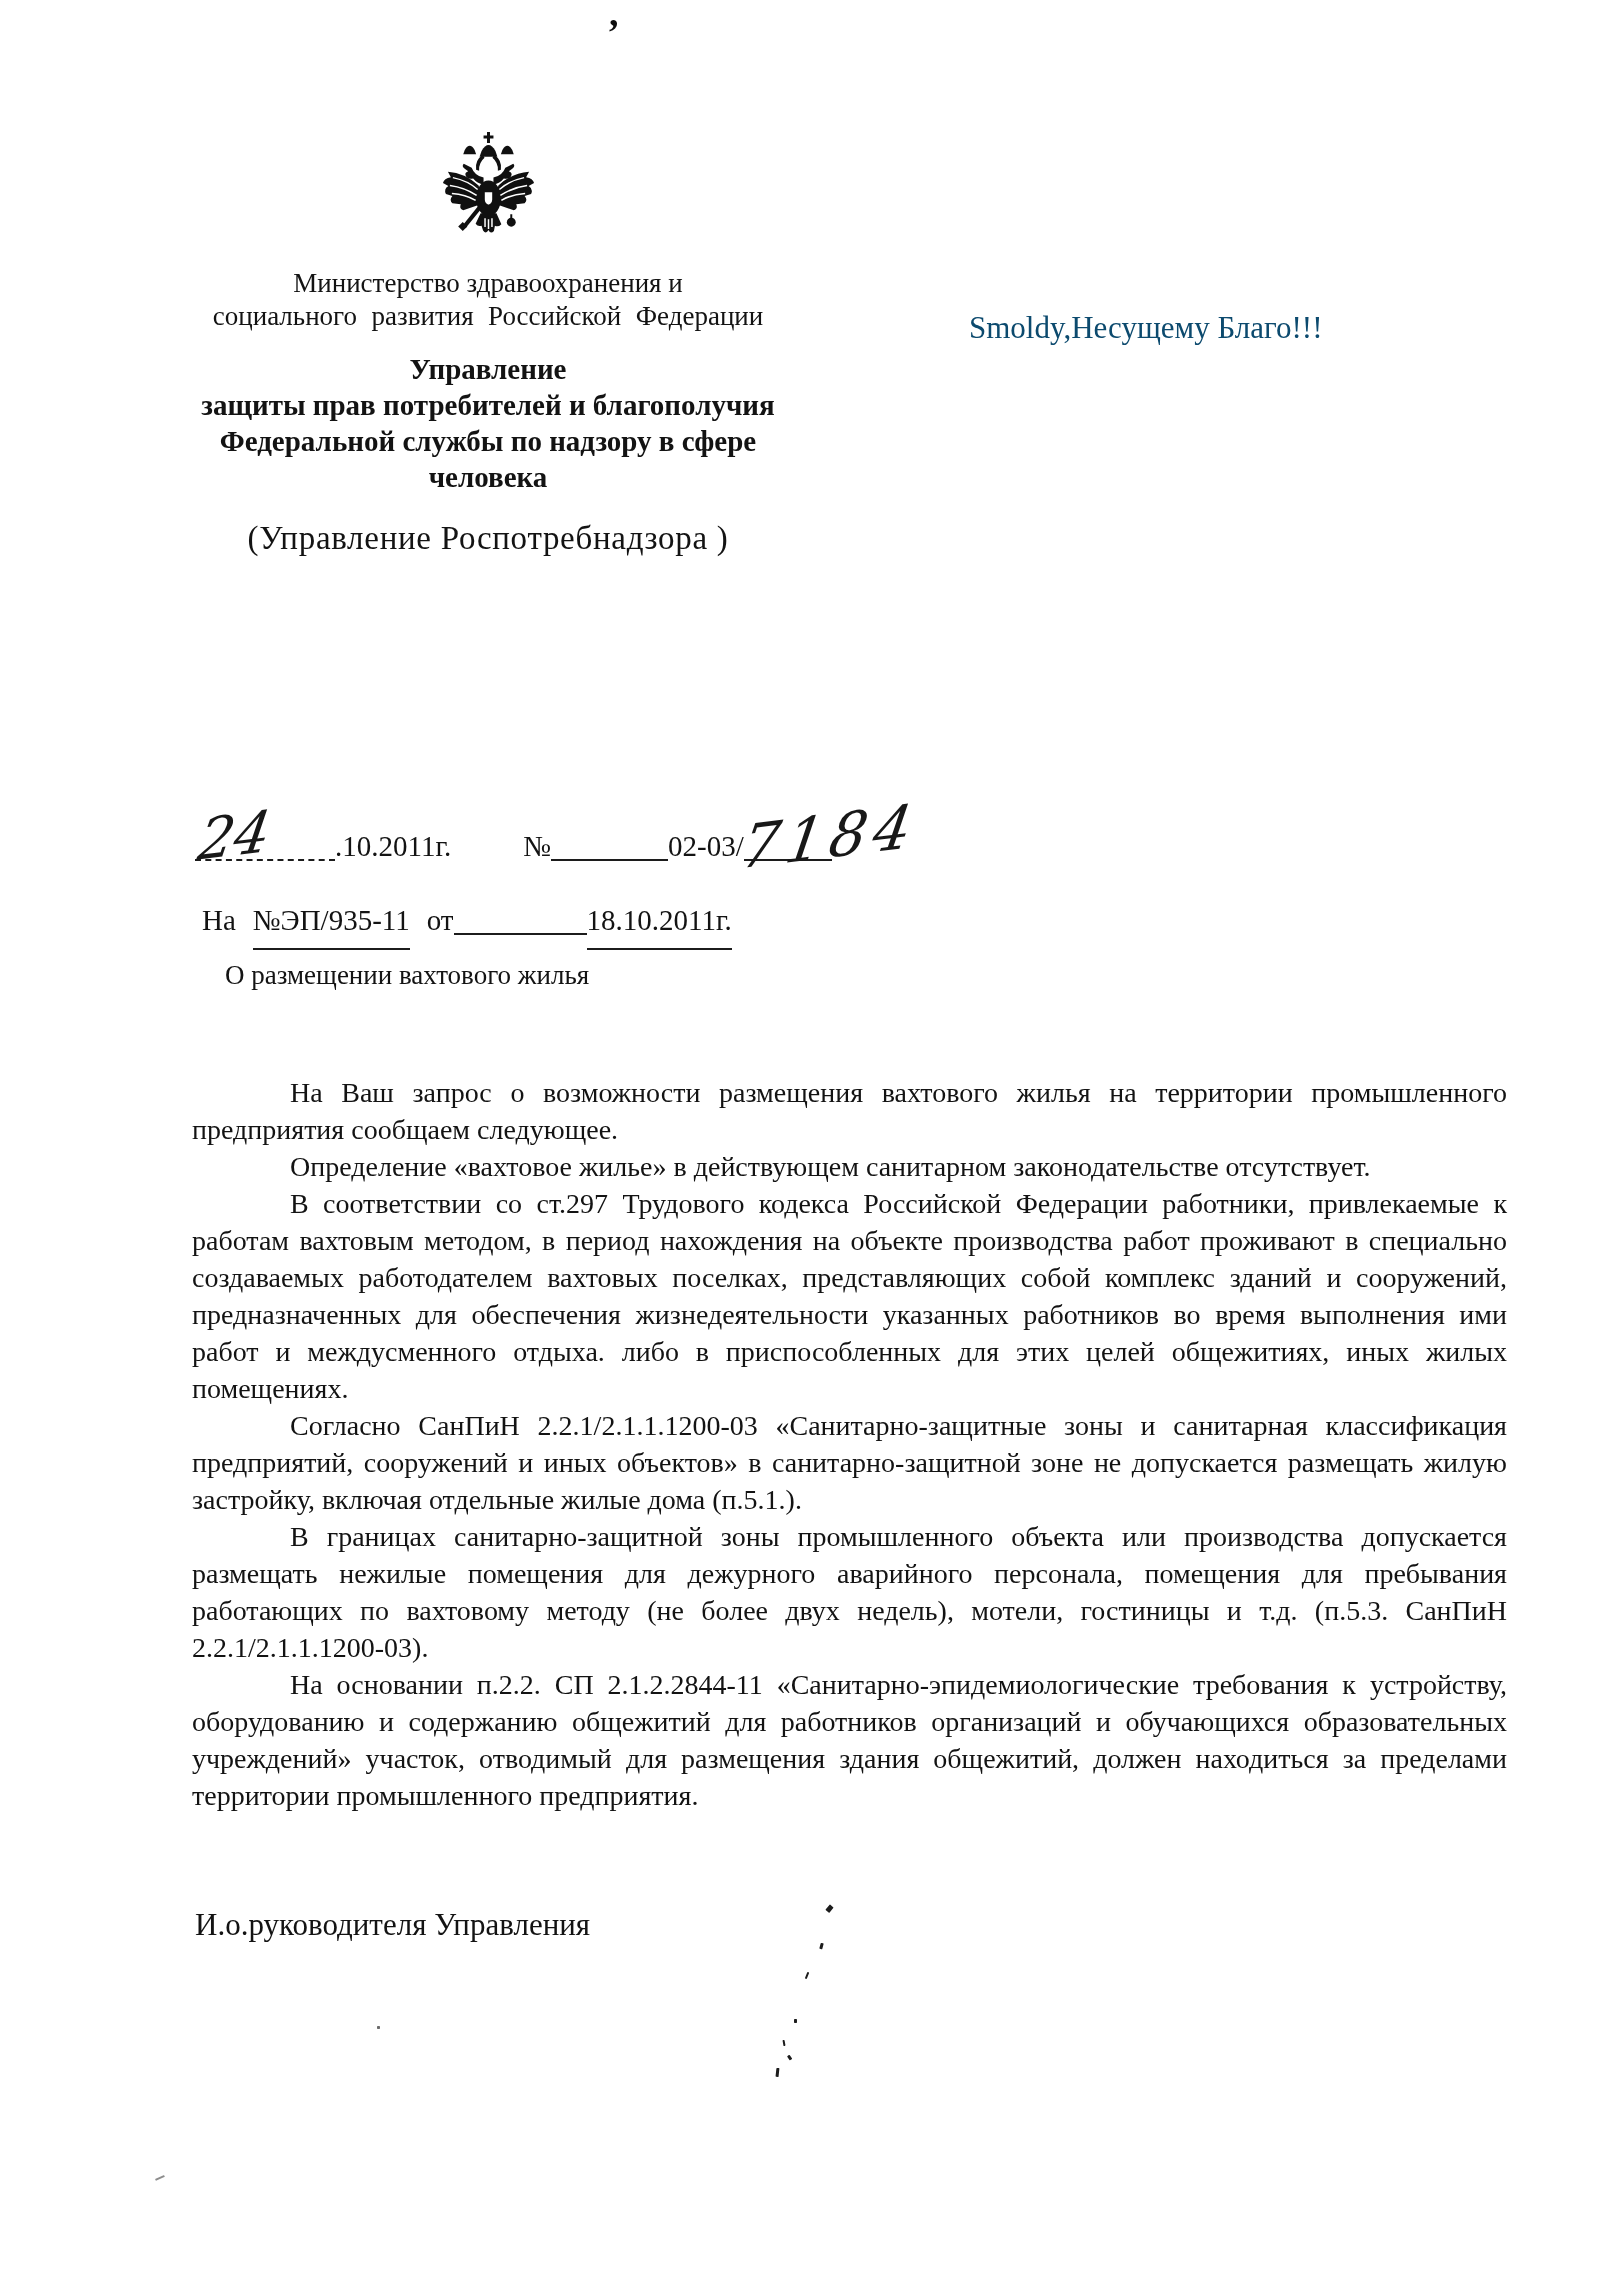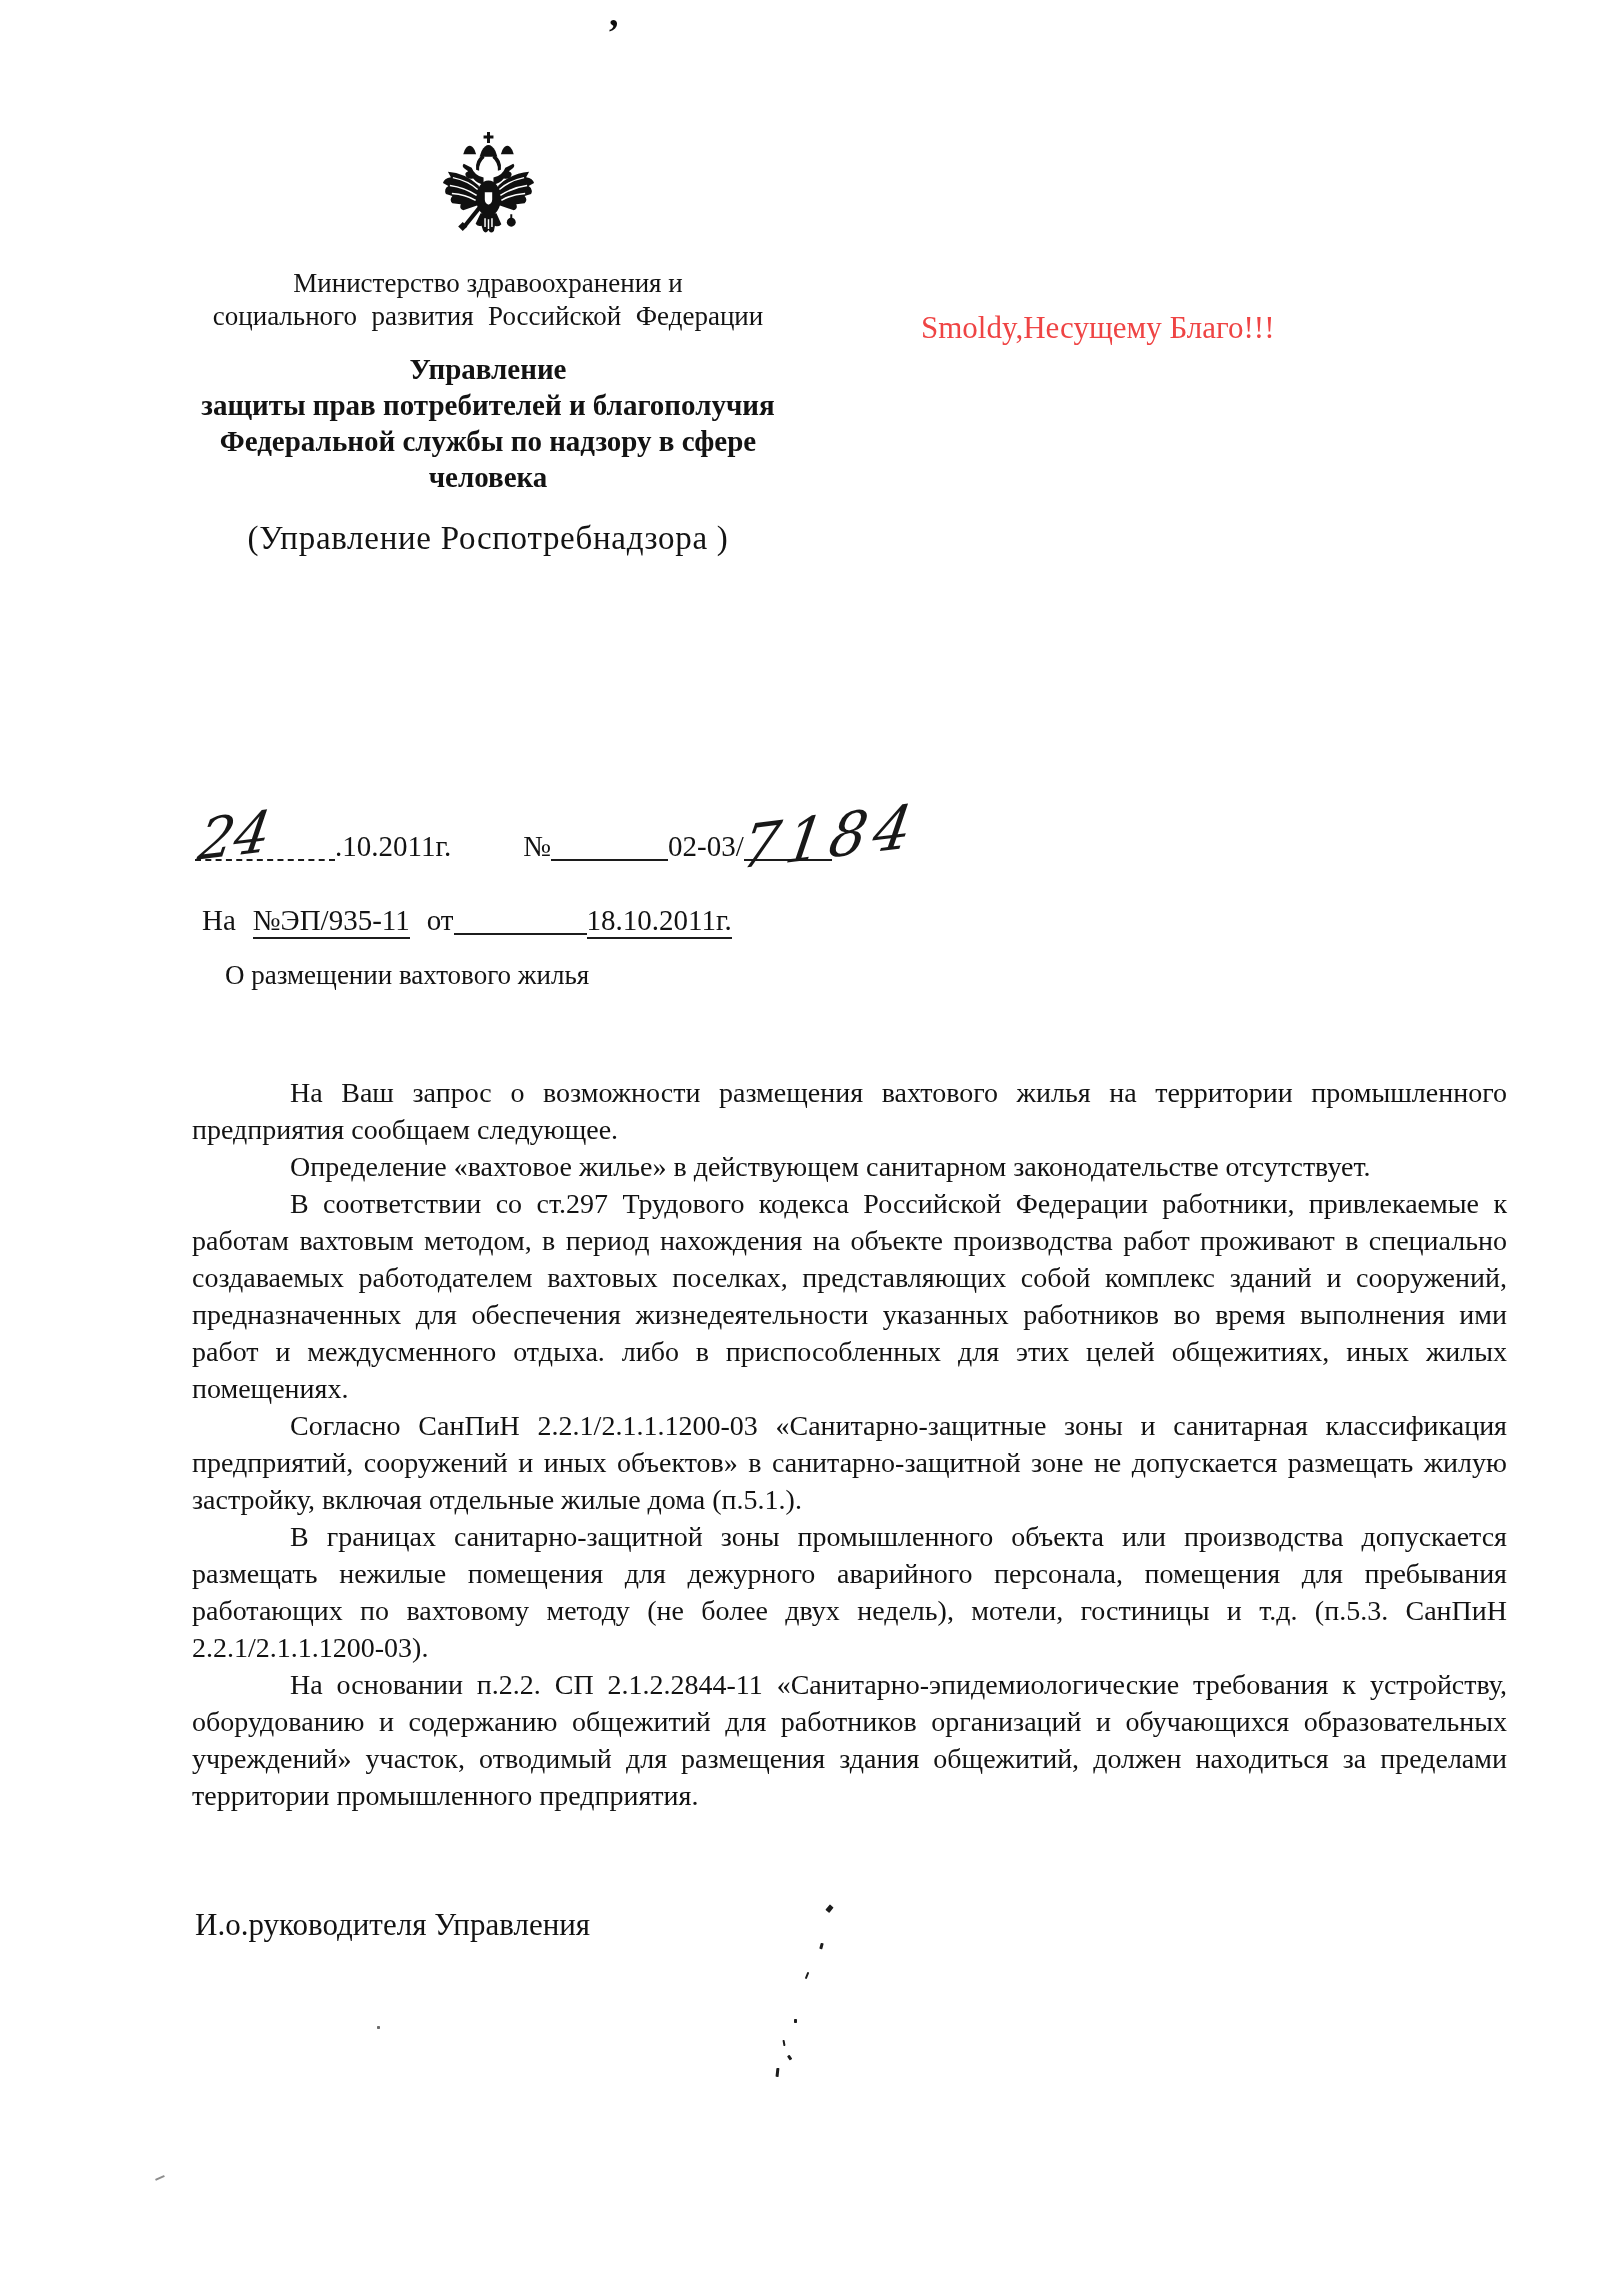--- a/index.html
+++ b/index.html
@@ -43,21 +43,21 @@
   .useg.dashed { border-bottom-style:dashed; }
   .w215{width:140px}.w180{width:117px}.w135{width:88px}.w205{width:133px}
   .hand {
     position:absolute; bottom:-5.2px; left:3.9px;
     font-family:"DejaVu Serif", serif;
     font-style:italic; font-size:56px; line-height:1;
     transform:rotate(-7deg) skewX(-16deg);
     color:#181818; white-space:nowrap;
   }
   .hand.num { font-size:59px; left:-1.3px; bottom:-6.5px; letter-spacing:6.5px; }
-  .u-text { border-bottom:2px solid #1c1c1c; padding-bottom:1px; }
+  .u-text { border-bottom:2px solid #1c1c1c; padding-bottom:12px; }
   .sp26{display:inline-block;width:17px}
   .sp110{display:inline-block;width:72px}
   
   .subject { position:absolute; left:177px; top:960px; font-size:27px;margin-left:48px; }
   
   .body-text {
     position:absolute; left:192px; top:1074px; width:1315px;
     font-size:28px; line-height:37px;
     text-align:justify;
   }
@@ -114,21 +114,21 @@
     <div class="dept">
       <div>Управление</div>
       <div>защиты прав потребителей и благополучия</div>
       <div>Федеральной службы по надзору в сфере</div>
       <div>человека</div>
     </div>
 
     <div class="dept-short">(Управление Роспотребнадзора )</div>
   </div>
 
-  <div class="dedication" id="dedication" style="color: #ef4444;">Smoldy,Несущему Благо!!!</div>
+  <div class="dedication" id="dedication" style="color: #0c4a6e; margin-left: 48px;">Smoldy,Несущему Благо!!!</div>
 
   <div class="req req1">
     <span class="useg dashed w215"><span class="hand">24</span></span><span>.10.2011г.</span><span class="sp110"></span><span>№</span><span class="useg w180"></span><span>02-03/</span><span class="useg w135"><span class="hand num">7184</span></span>
   </div>
 
   <div class="req req2">
     <span>На</span><span class="sp26"></span><span class="u-text">№ЭП/935-11</span><span class="sp26"></span><span>от</span><span class="useg w205"></span><span class="u-text">18.10.2011г.</span>
   </div>
 
   <div class="subject">О размещении вахтового жилья</div>

